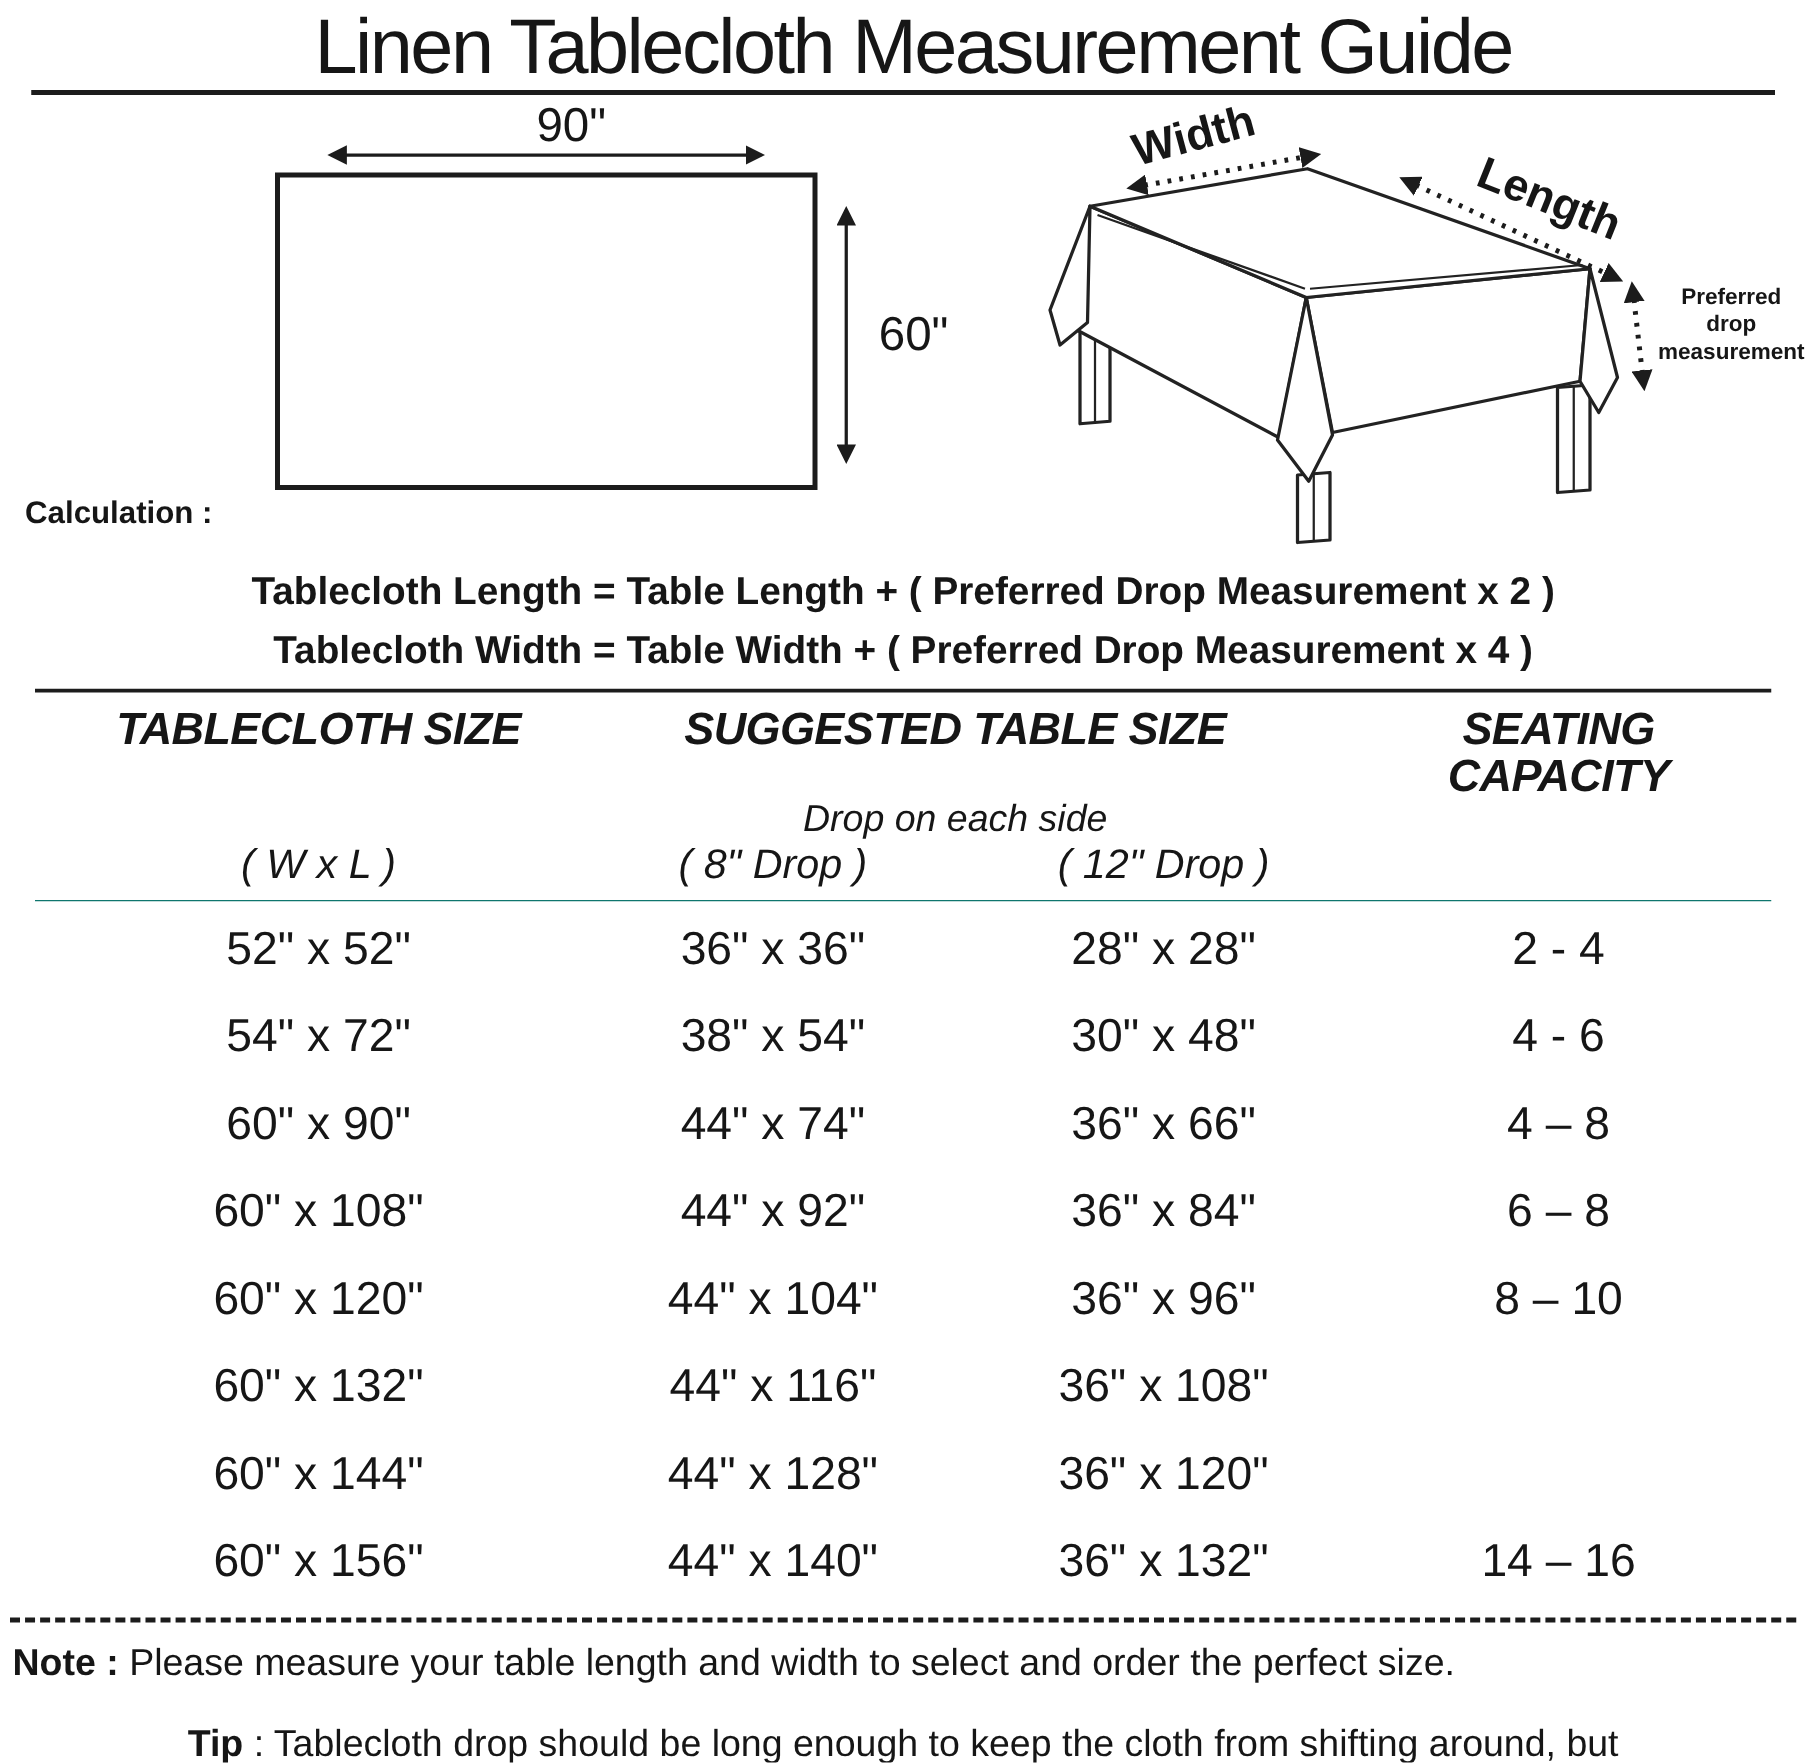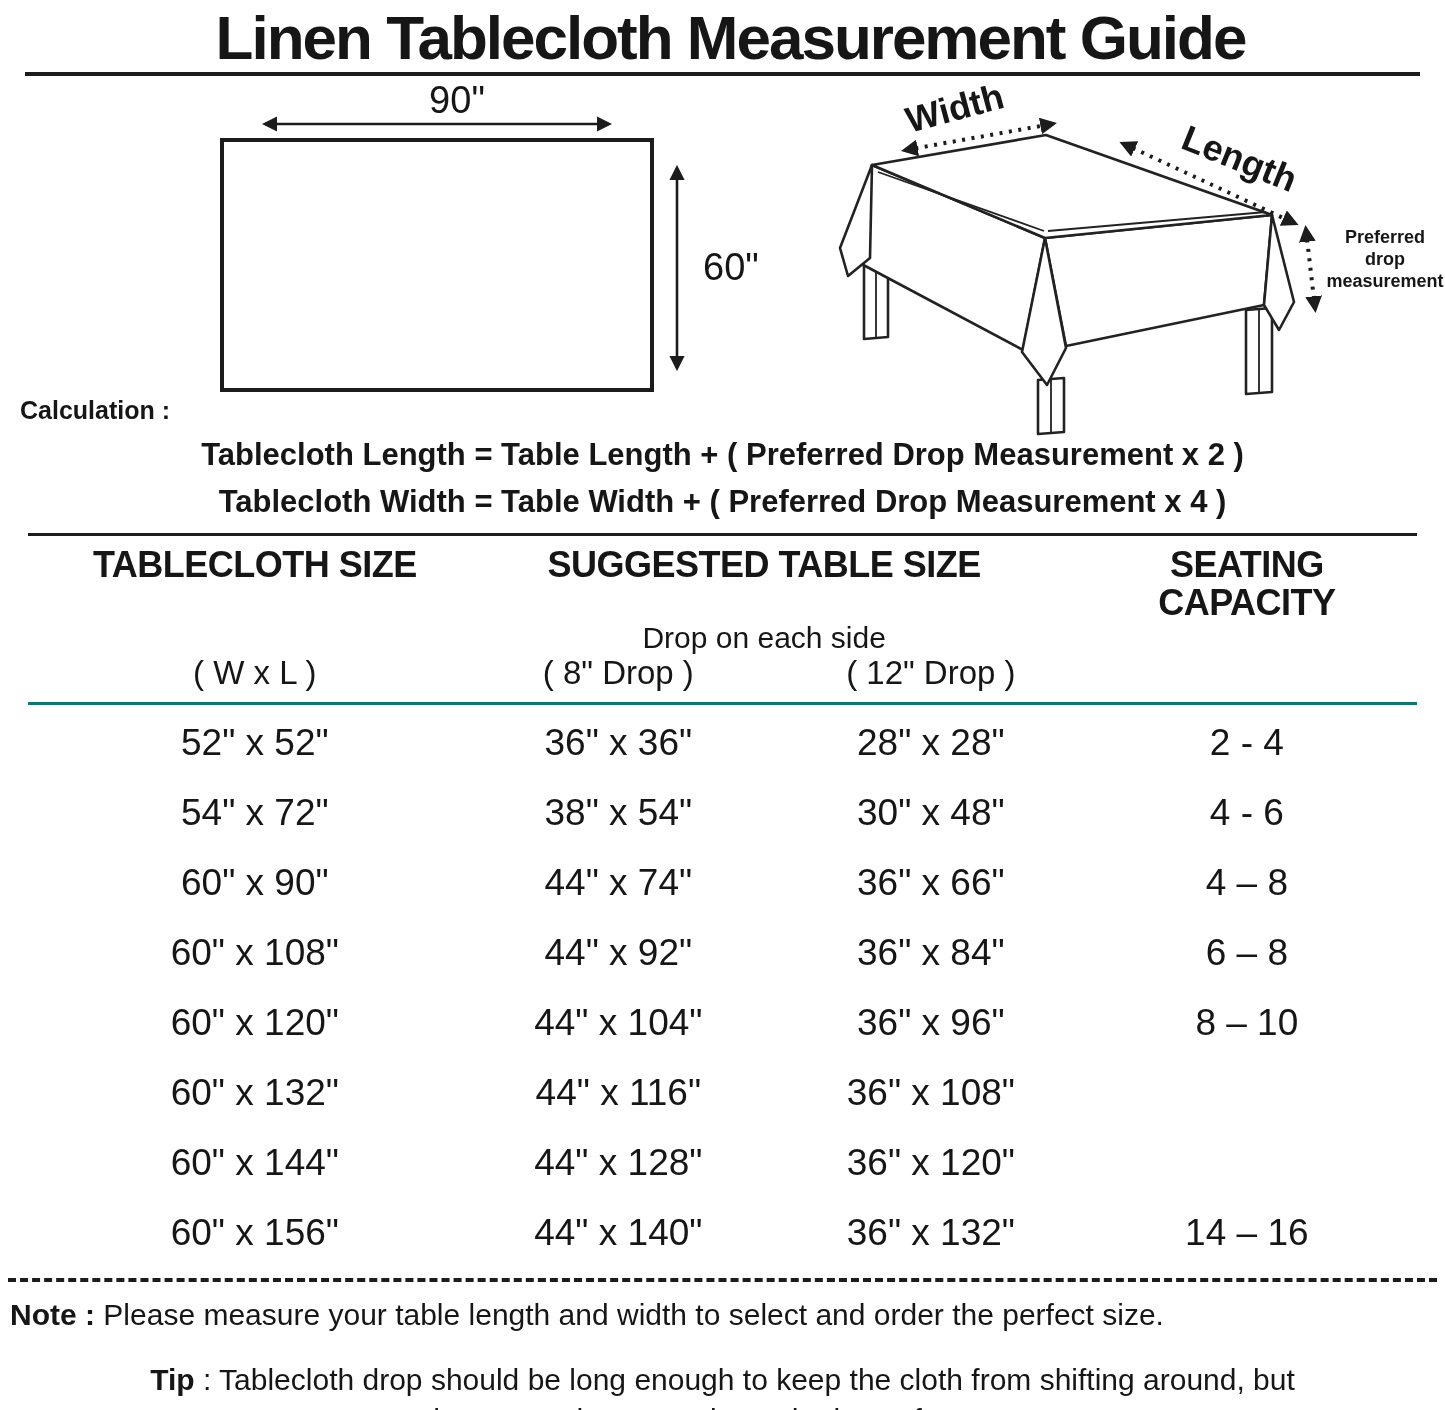--- a/index.html
+++ b/index.html
@@ -3,31 +3,31 @@
 <meta charset="utf-8">
 <style>
   html,body{margin:0;padding:0;}
   body{
     width:1445px;height:1410px;
     background:#ffffff;color:#161616;
     font-family:"Liberation Sans",sans-serif;
     overflow:hidden;position:relative;
   }
   .page-title{
-    text-align:center;font-size:62px;font-weight:bold;
+    text-align:center;font-size:62px;font-weight:normal;
     letter-spacing:-2px;line-height:64px;padding-top:6px;padding-left:16px;
   }
   .title-rule{border:none;border-top:4px solid #1c1c1c;margin:2px 25px 0;}
   .diagrams{display:flex;height:350px;margin-top:4px;overflow:visible;}
   .flat-svg{margin-left:147px;flex:0 0 655px;}
   .table-svg{flex:0 0 643px;overflow:visible;}
   .calc-heading{margin:-36px 0 0 20px;font-size:25px;font-weight:bold;line-height:33px;}
-  .calc-lines{margin-top:4px;text-align:center;font-size:31px;font-weight:bold;line-height:47px;}
+  .calc-lines{margin-top:22px;text-align:center;font-size:31px;font-weight:bold;line-height:47px;}
   .grid4{display:grid;grid-template-columns:30.5% 24% 21% 24.5%;text-align:center;}
-  .thead{margin:8px 28px 0;border-top:3px solid #1c1c1c;border-bottom:3px solid #0f766e;padding-top:10px;}
+  .thead{margin:8px 28px 0;border-top:3px solid #1c1c1c;border-bottom:1px solid #0f766e;padding-top:10px;font-style:italic;}
   .main-heads > div{font-size:36px;font-weight:bold;letter-spacing:-0.5px;line-height:38px;}
   .span23{grid-column:2/4;}
   .drop-note{font-size:30px;line-height:32px;}
   .subheads > div{font-size:33px;line-height:34px;margin:2px 0 0;padding-bottom:12px;}
   .col1pad{padding-left:30px;}
   .tbody{margin:0 28px;padding-top:3px;}
   .trow > div{font-size:37px;height:70px;line-height:70px;}
   .dashed-divider{border:none;border-top:4px dashed #1c1c1c;margin:10px 8px 0;}
   .note-line{margin:13px 10px 0;font-size:30px;text-align:left;line-height:40px;}
   .tip-block{margin:25px 6px 0;font-size:30px;text-align:center;line-height:40px;}

